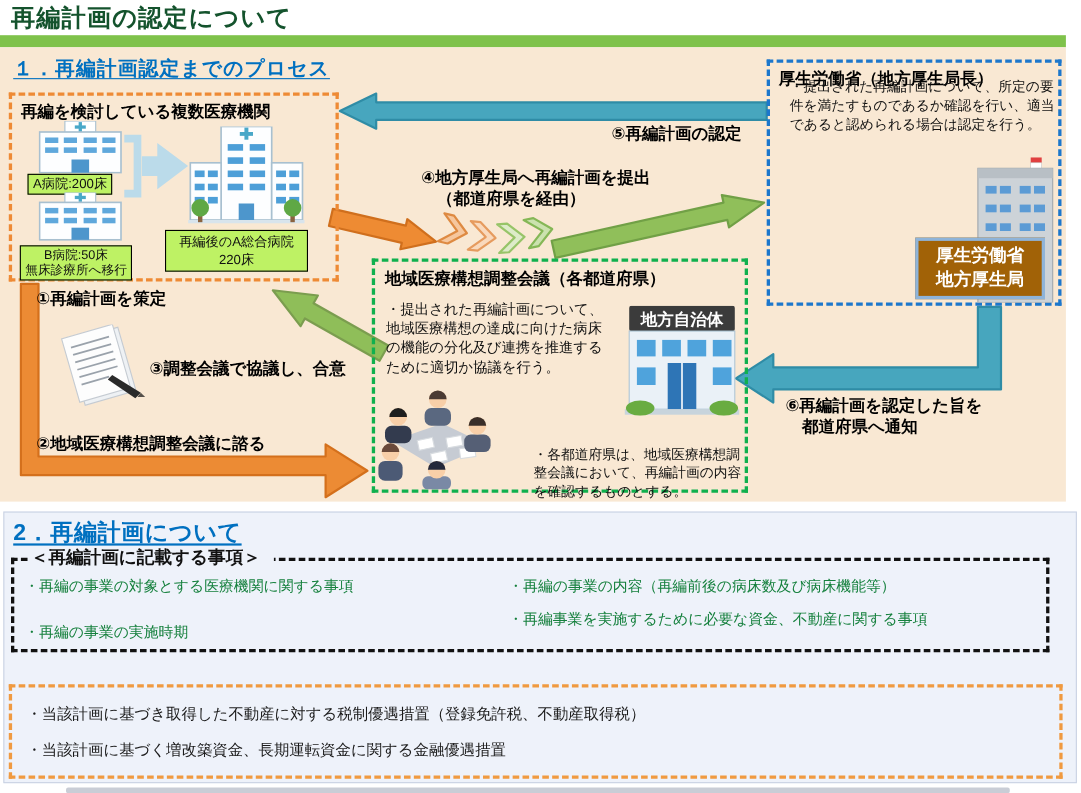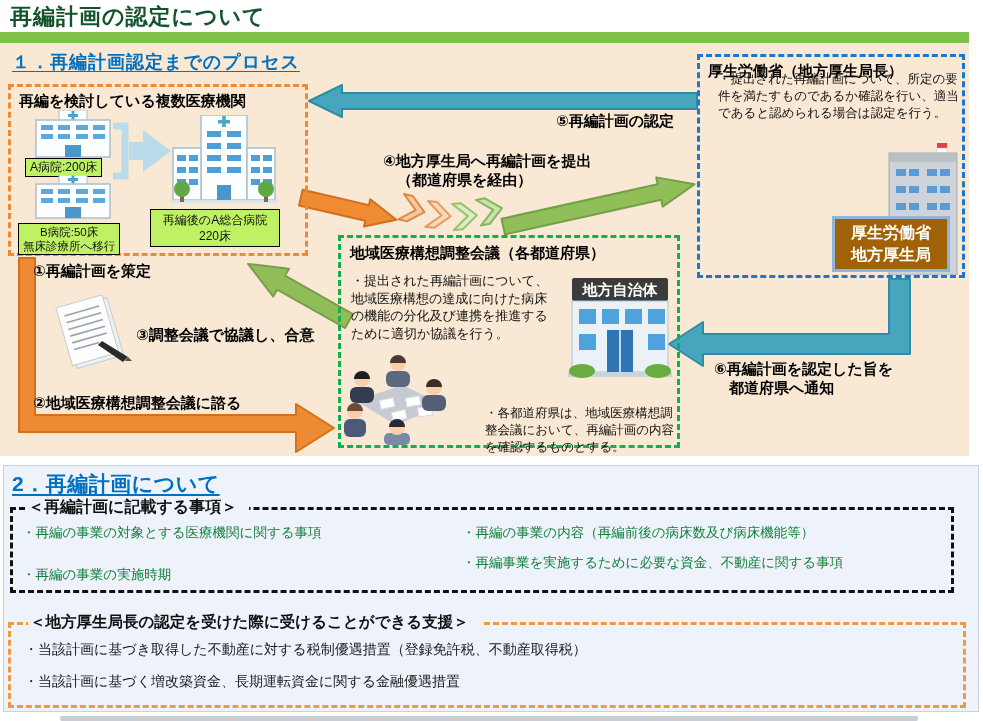--- a/index.html
+++ b/index.html
@@ -297,18 +297,17 @@
   <div class="abs s2-heading">2．再編計画について</div>
 
   <div class="abs items-box"></div>
   <div class="abs items-box-title">＜再編計画に記載する事項＞</div>
   <div class="list-item" style="left:22px;top:524px;">・再編の事業の対象とする医療機関に関する事項</div>
   <div class="list-item" style="left:22px;top:554px;margin-top:12px;">・再編の事業の実施時期</div>
   <div class="list-item" style="left:462px;top:524px;">・再編の事業の内容（再編前後の病床数及び病床機能等）</div>
   <div class="list-item" style="left:462px;top:554px;">・再編事業を実施するために必要な資金、不動産に関する事項</div>
 
   <div class="abs support-box"></div>
-  <div class="abs support-box-title">＜地方厚生局長の認定を受けた際に受けることができる支援＞</div>
   <div class="support-item" style="left:24px;top:673px;">・当該計画に基づく増改築資金、長期運転資金に関する金融優遇措置</div>
   <div class="support-item" style="left:24px;top:641px;">・当該計画に基づき取得した不動産に対する税制優遇措置（登録免許税、不動産取得税）</div>
 
   <div class="abs bottom-bar"></div>
 </div>
 
 </body></html>

